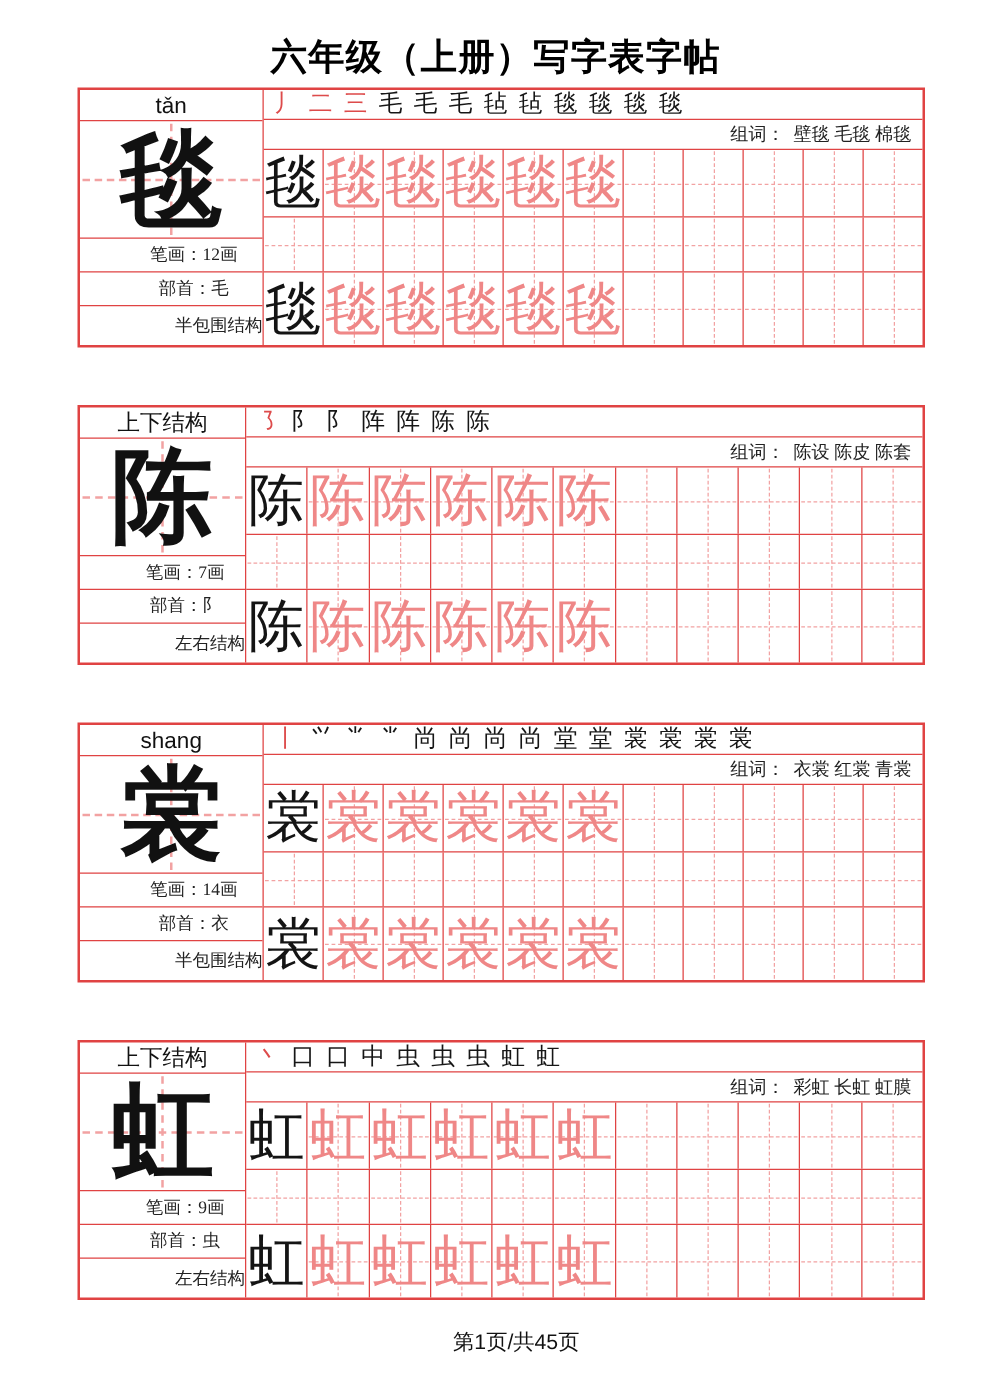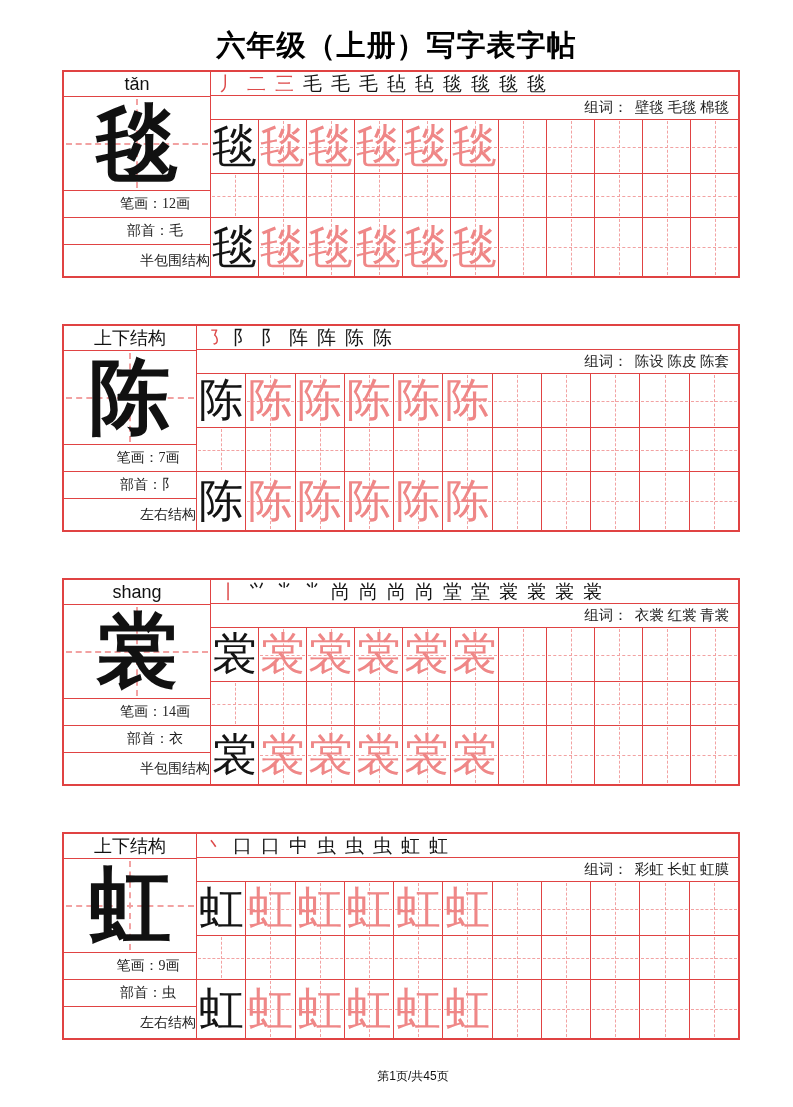--- a/index.html
+++ b/index.html
@@ -81,21 +81,21 @@
   }
   .cell.guides::after{
     content:"";position:absolute;left:1px;right:1px;top:50%;
     border-top:1px dashed var(--guide-pink);
   }
   .cell .g{position:relative;z-index:1;}
   .cell.example{color:#141414;}
   .cell.traced{color:var(--trace-pink);}
   .footer{
     position:absolute;bottom:22px;left:0;width:100%;text-align:center;
-    font-size:12px;color:#111;padding-left:33px;
+    font-size:17px;color:#111;padding-left:33px;
   }
 </style>
 </head>
 <body>
 
 <h1 class="title">六年级（上册）写字表字帖</h1>
 
 <div id="blocks">
   <section class="block">
     <div class="leftcol">

